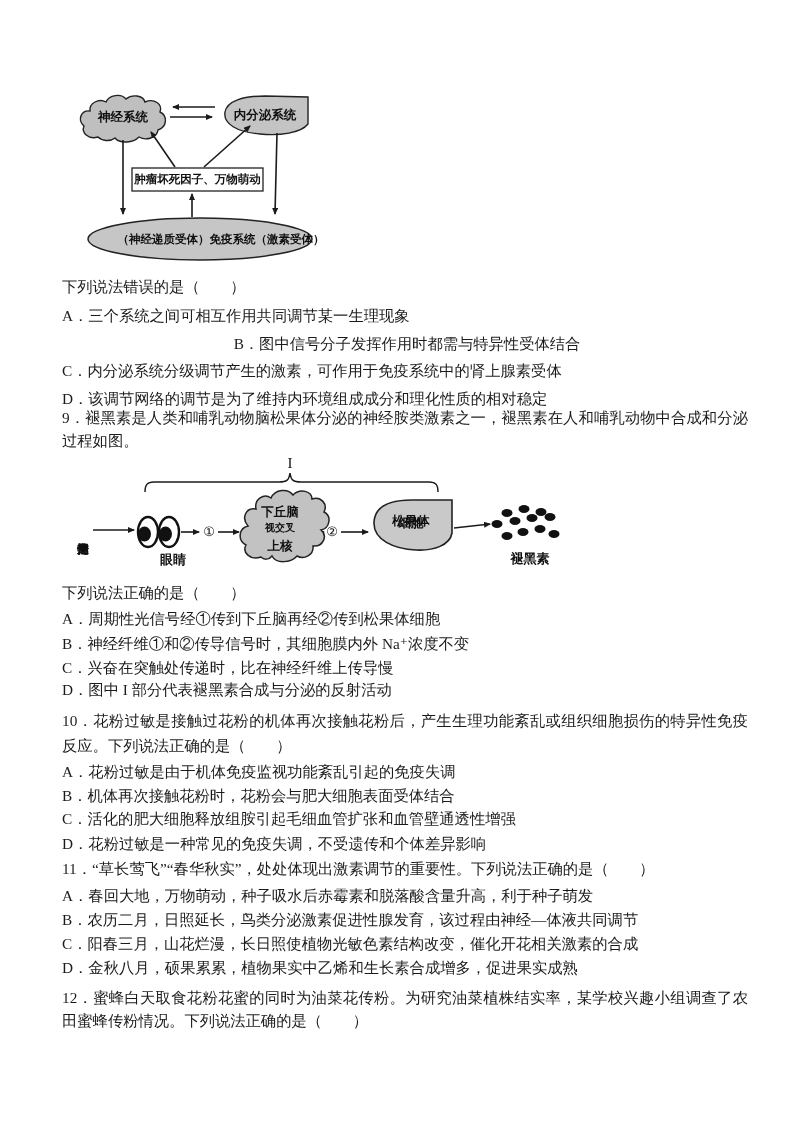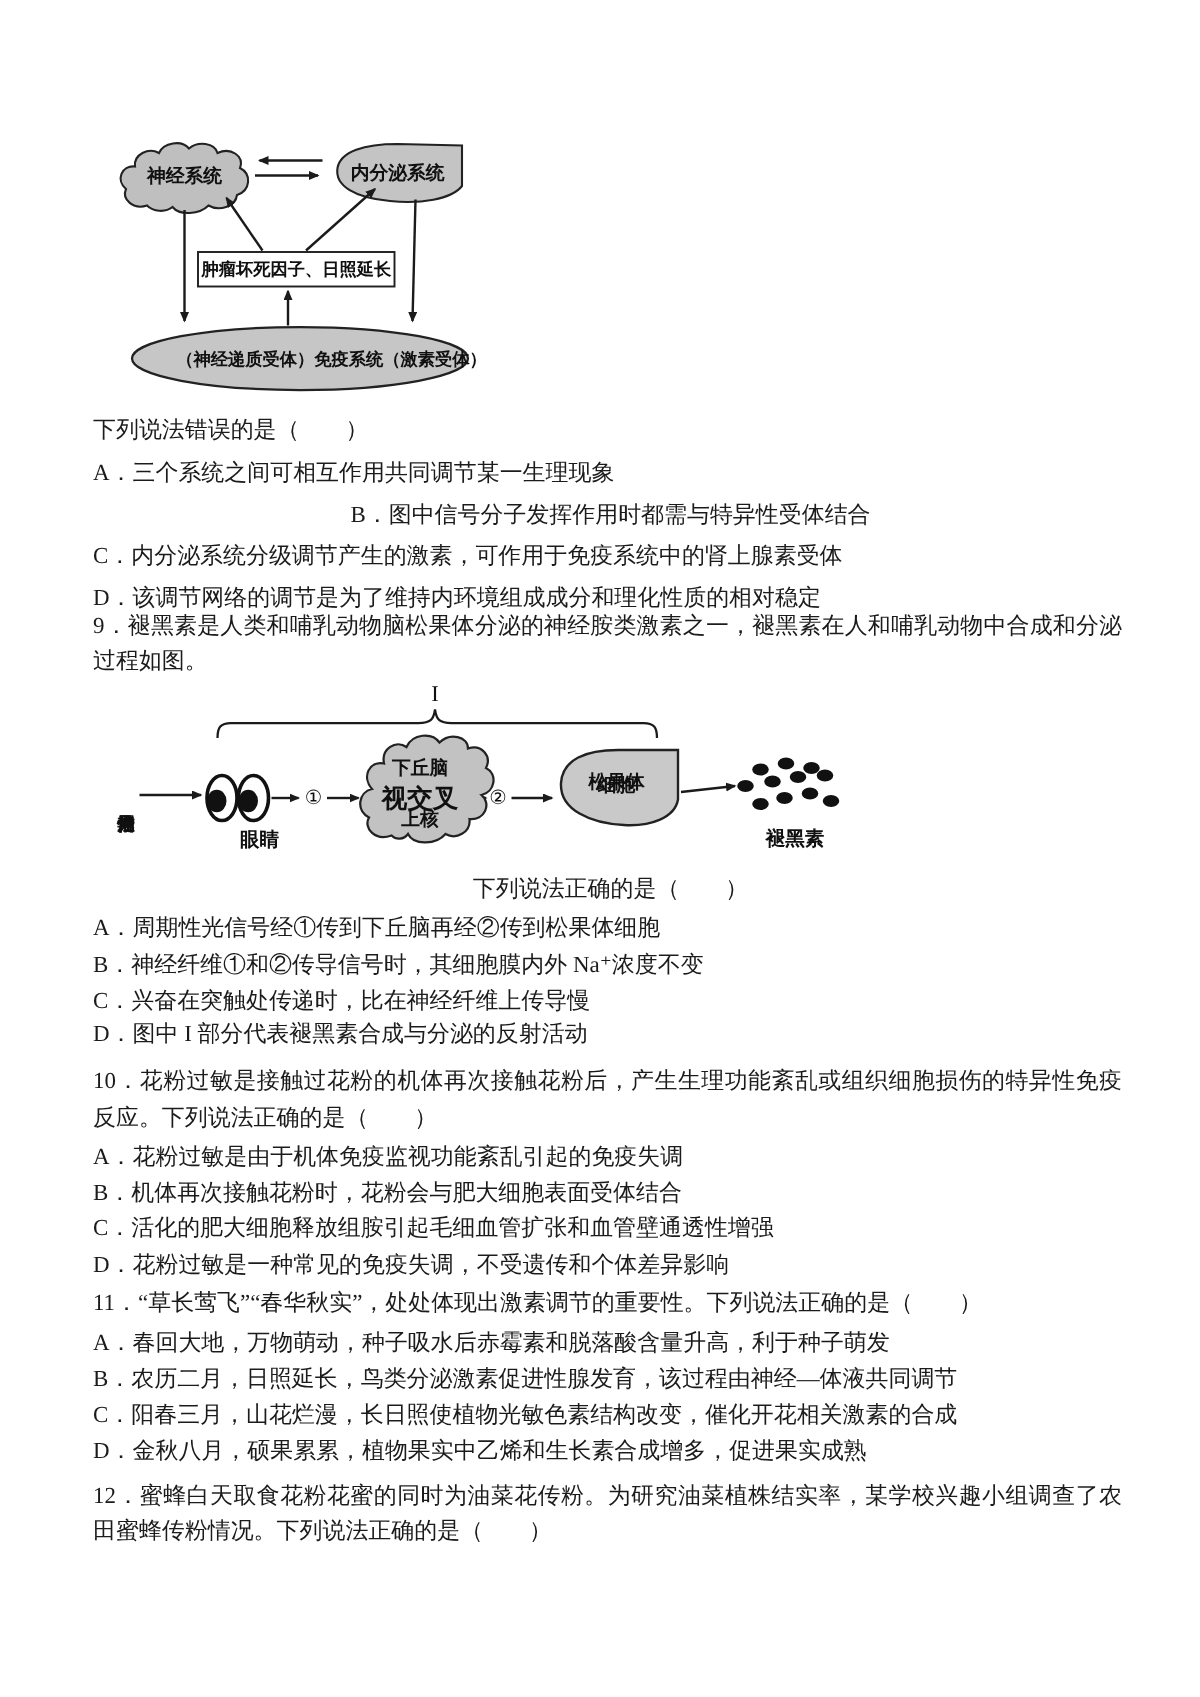--- a/index.html
+++ b/index.html
@@ -37,21 +37,21 @@
       <ellipse cx="125" cy="151" rx="112" ry="21" fill="#c6c6c6" stroke="#222" stroke-width="1.5"></ellipse>
 
       <line x1="48" y1="52" x2="48" y2="126" stroke="#1b1b1b" stroke-width="1.6" marker-end="url(#arr1)"></line>
       <line x1="202" y1="45" x2="200" y2="126" stroke="#1b1b1b" stroke-width="1.6" marker-end="url(#arr1)"></line>
       <line x1="100" y1="79" x2="76" y2="44" stroke="#1b1b1b" stroke-width="1.6" marker-end="url(#arr1)"></line>
       <line x1="129" y1="79" x2="175" y2="38" stroke="#1b1b1b" stroke-width="1.6" marker-end="url(#arr1)"></line>
       <line x1="117" y1="129" x2="117" y2="106" stroke="#1b1b1b" stroke-width="1.6" marker-end="url(#arr1)"></line>
     </svg>
     <div class="dlbl" style="left:10px;top:21px;width:76px;font-size:12.5px;">神经系统</div>
     <div class="dlbl" style="left:150px;top:19px;width:80px;font-size:12.5px;">内分泌系统</div>
-    <div class="dlbl" style="left:57px;top:84px;width:131px;font-size:11.5px;">肿瘤坏死因子、日照延长</div>
+    <div class="dlbl" style="left:57px;top:84px;width:131px;font-size:11.5px;">肿瘤坏死因子、万物萌动</div>
     <div class="dlbl" style="left:13px;top:144px;width:266px;font-size:11.5px;">（神经递质受体）免疫系统（激素受体）</div>
   </div>
 
   <div class="tline" style="top:277px;">下列说法错误的是（　　）</div>
   <div class="tline" style="top:306px;">A．三个系统之间可相互作用共同调节某一生理现象</div>
   <div class="tline" style="top:334px;text-align:center;">B．图中信号分子发挥作用时都需与特异性受体结合</div>
   <div class="tline" style="top:361px;">C．内分泌系统分级调节产生的激素，可作用于免疫系统中的肾上腺素受体</div>
   <div class="tline" style="top:389px;">D．该调节网络的调节是为了维持内环境组成成分和理化性质的相对稳定</div>
 
   <div class="para" style="top:407px;line-height:22.5px;">9．褪黑素是人类和哺乳动物脑松果体分泌的神经胺类激素之一，褪黑素在人和哺乳动物中合成和分泌过程如图。</div>
@@ -96,29 +96,29 @@
         <ellipse cx="463" cy="77" rx="5.5" ry="4"></ellipse>
         <ellipse cx="480" cy="74" rx="5.5" ry="4"></ellipse>
         <ellipse cx="494" cy="79" rx="5.5" ry="4"></ellipse>
       </g>
     </svg>
     <div class="dlbl" style="left:216px;top:0px;width:28px;font-size:15px;font-weight:normal;">I</div>
     <div class="dlbl vertical" style="left:15px;top:41px;height:75px;font-size:11.5px;">周期性光信号</div>
     <div class="dlbl" style="left:74px;top:96px;width:52px;font-size:13px;text-align:right;">眼睛</div>
     <div class="dlbl" style="left:141px;top:69px;width:16px;font-size:13px;font-weight:normal;">①</div>
     <div class="dlbl" style="left:190px;top:49px;width:60px;font-size:12.5px;">下丘脑</div>
-    <div class="dlbl" style="left:190px;top:66px;width:60px;font-size:17px;">视交叉</div>
+    <div class="dlbl" style="left:190px;top:66px;width:60px;font-size:10px;">视交叉</div>
     <div class="dlbl" style="left:190px;top:83px;width:60px;font-size:12.5px;">上核</div>
     <div class="dlbl" style="left:264px;top:69px;width:16px;font-size:13px;font-weight:normal;">②</div>
     <div class="dlbl" style="left:321px;top:58px;width:60px;font-size:12.5px;">松果体</div>
     <div class="dlbl" style="left:321px;top:60px;width:60px;font-size:12.5px;">细胞</div>
     <div class="dlbl" style="left:444px;top:95px;width:52px;font-size:13px;">褪黑素</div>
   </div>
 
-  <div class="tline" style="top:583px;text-align:center;">下列说法正确的是（　　）</div>
+  <div class="tline" style="top:583px;">下列说法正确的是（　　）</div>
   <div class="tline" style="top:609px;">A．周期性光信号经①传到下丘脑再经②传到松果体细胞</div>
   <div class="tline" style="top:634px;">B．神经纤维①和②传导信号时，其细胞膜内外 Na⁺浓度不变</div>
   <div class="tline" style="top:658px;">C．兴奋在突触处传递时，比在神经纤维上传导慢</div>
   <div class="tline" style="top:680px;">D．图中 I 部分代表褪黑素合成与分泌的反射活动</div>
 
   <div class="para" style="top:708px;line-height:25px;">10．花粉过敏是接触过花粉的机体再次接触花粉后，产生生理功能紊乱或组织细胞损伤的特异性免疫反应。下列说法正确的是（　　）</div>
   <div class="tline" style="top:762px;">A．花粉过敏是由于机体免疫监视功能紊乱引起的免疫失调</div>
   <div class="tline" style="top:786px;">B．机体再次接触花粉时，花粉会与肥大细胞表面受体结合</div>
   <div class="tline" style="top:809px;">C．活化的肥大细胞释放组胺引起毛细血管扩张和血管壁通透性增强</div>
   <div class="tline" style="top:834px;">D．花粉过敏是一种常见的免疫失调，不受遗传和个体差异影响</div>

